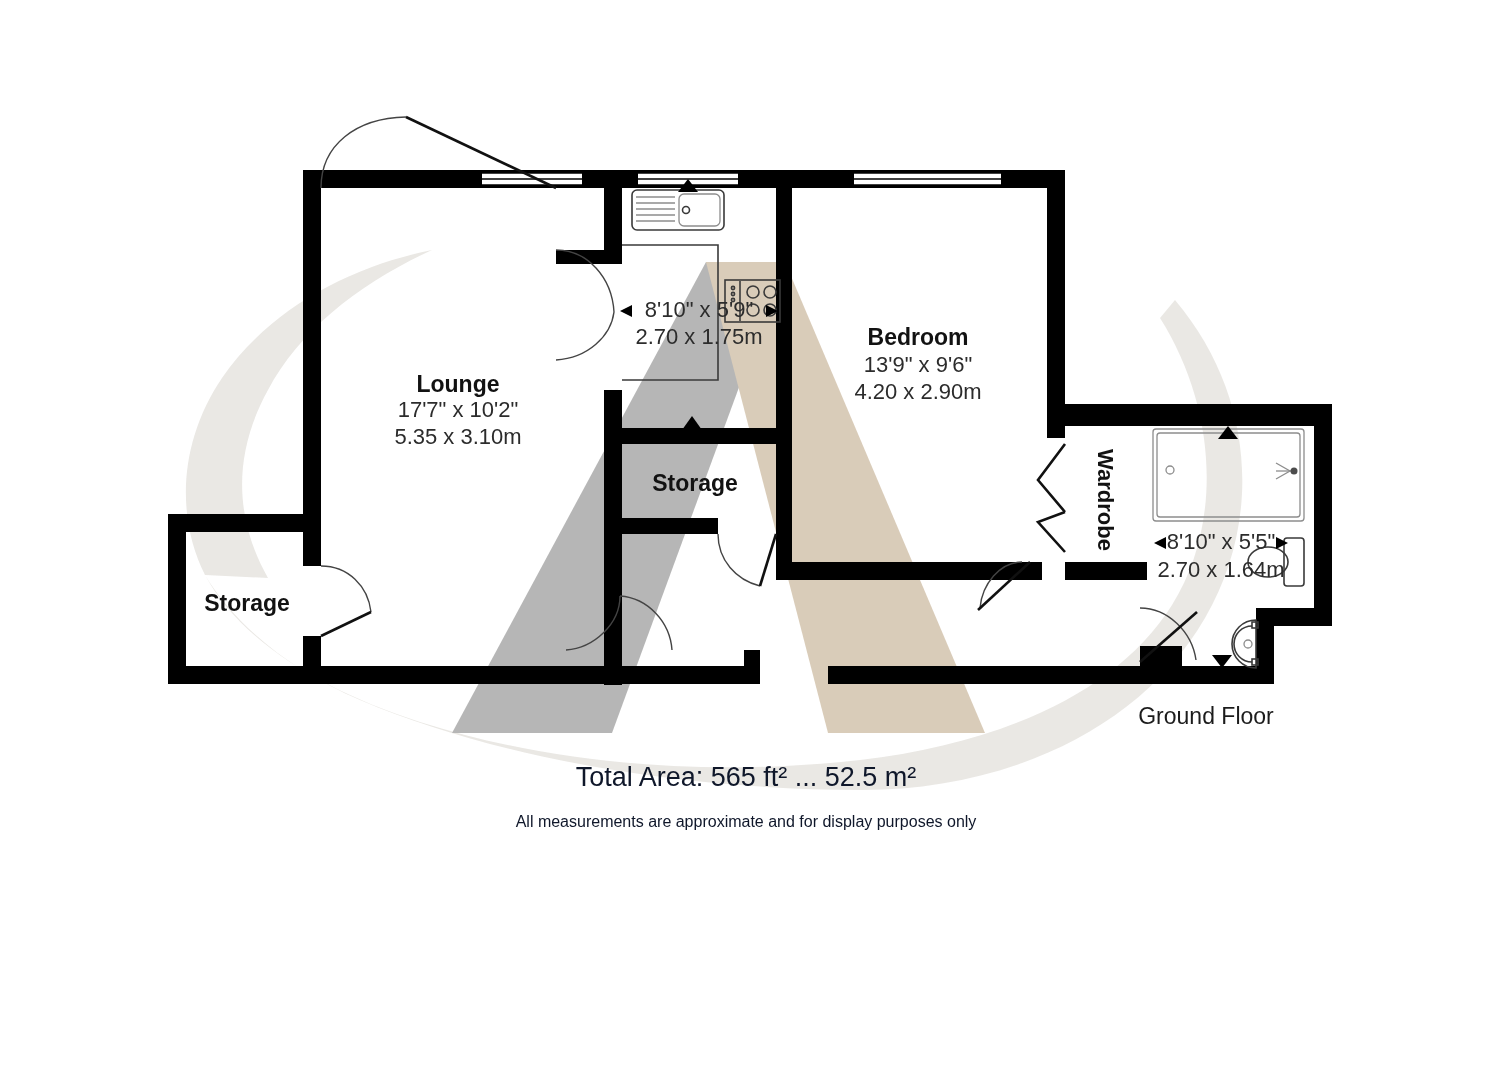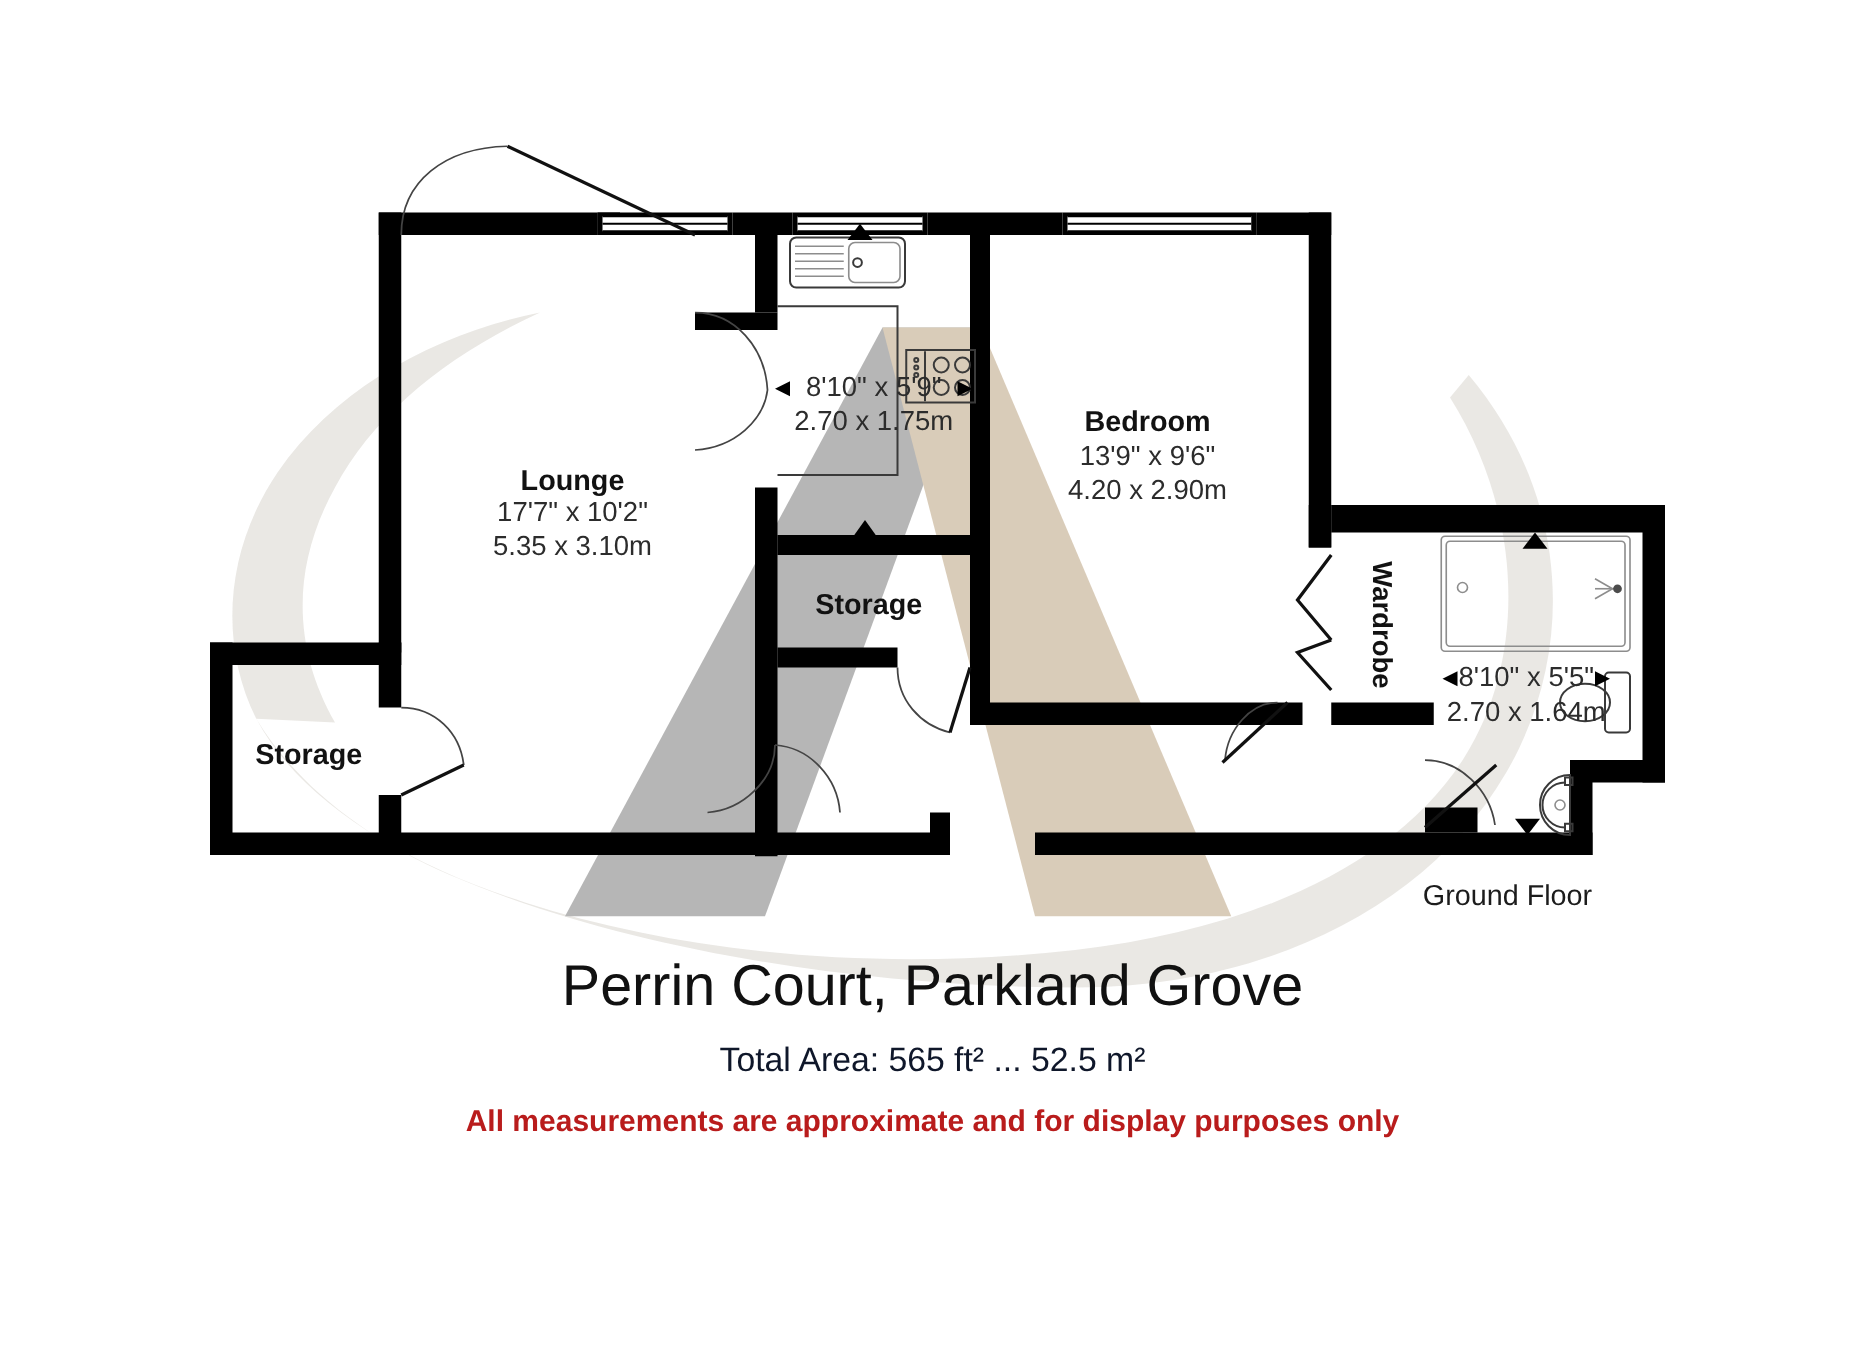--- a/index.html
+++ b/index.html
@@ -100,24 +100,23 @@
     margin: 0 0 18px 0;
   }
   #plan-area {
     font-family: "Liberation Sans", sans-serif;
     font-size: 27px;
     color: #0f172a;
     margin: 0 0 20px 0;
   }
   #plan-disclaimer {
     font-family: "Liberation Sans", sans-serif;
-    font-size: 24px;
-    color: #b91c1c;
+    font-size: 16px;
+    color: #0f172a;
     margin: 0;
-    font-weight: bold;
   }
   .wm-a-left { fill: #b3b3b3; }
   .wm-a-right { fill: #d8cab6; }
   .wm-swoosh { fill: #e9e7e3; }
 </style>
 </head>
 <body>
 
 <div id="plan-stage">
 <svg id="floorplan" viewBox="0 0 1492 1080">
@@ -328,16 +327,15 @@
 
     <text class="vert-label" x="1104" y="500" transform="rotate(90 1104 500)">Wardrobe</text>
 
     <text class="floor-caption" x="1206" y="718">Ground Floor</text>
   </g>
 
 </svg>
 </div>
 
 <div id="caption-block">
-  <div id="plan-title">Perrin Court, Parkland Grove</div>
   <div id="plan-area">Total Area: 565 ft² ... 52.5 m²</div>
   <div id="plan-disclaimer">All measurements are approximate and for display purposes only</div>
 </div>
 
 </body></html>

